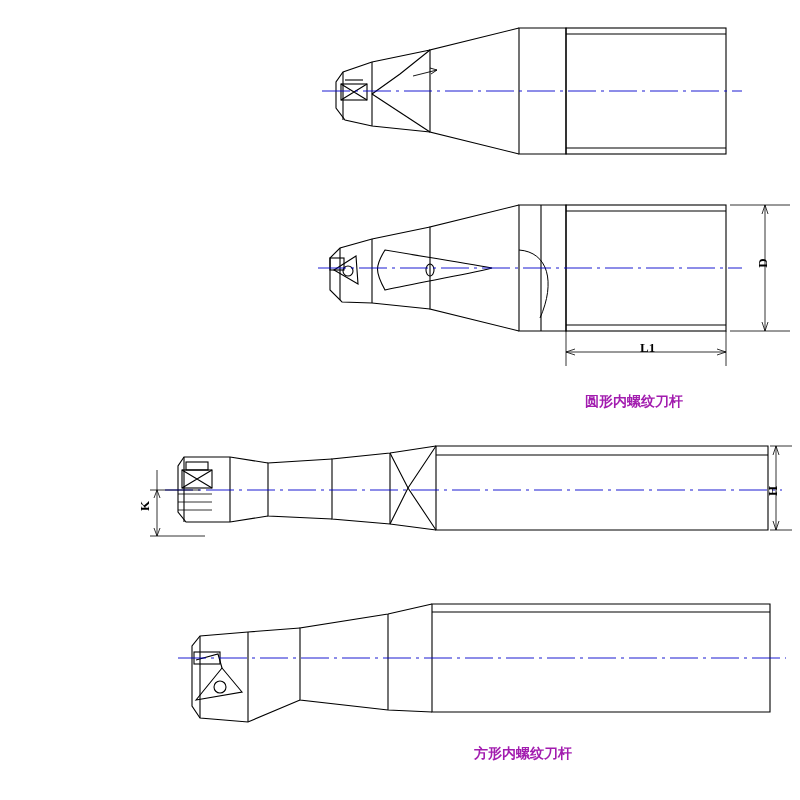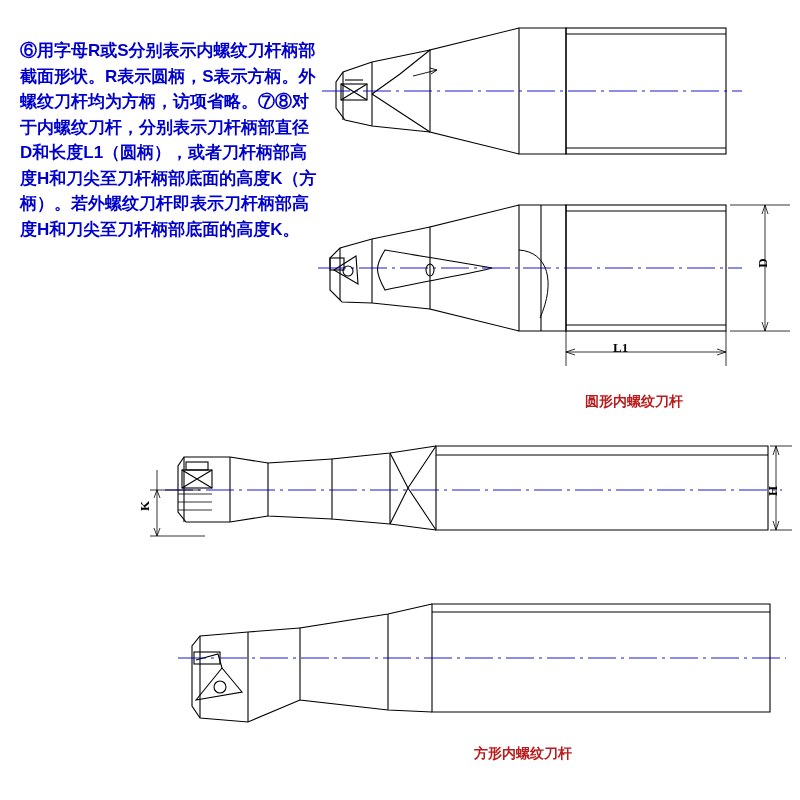--- a/index.html
+++ b/index.html
@@ -19,51 +19,50 @@
     color:#0000cc;
     font-size:17px;
     line-height:25.5px;
     font-weight:bold;
     letter-spacing:0px;
     font-family:"Liberation Sans", sans-serif;
     white-space:pre-wrap;
   }
   .caption{
     position:absolute;
-    color:#b91c1c;
+    color:#a21caf;
     font-size:14px;
     font-weight:bold;
     font-family:"Liberation Sans", sans-serif;
     white-space:nowrap;
   }
   #cap-round{ left:585px; top:393px; }
   #cap-square{ left:474px; top:745px; }
 
   .dimlabel{
     position:absolute;
     color:#000;
     font-size:13px;
     font-weight:bold;
     font-family:"Liberation Serif", serif;
     white-space:nowrap;
   }
   #lbl-D{ left:758px; top:255px; }
-  #lbl-L1{ left:613px; top:340px; }
+  #lbl-L1{ left:640px; top:340px; }
   #lbl-H{ left:768px; top:483px; }
   #lbl-K{ left:140px; top:498px; }
   .rot{ transform:rotate(-90deg); transform-origin:50% 50%; display:inline-block;}
 
   svg{position:absolute;left:0;top:0;}
 </style>
 </head>
 <body>
 
 <div id="stage">
 
-  <div class="text-block">⑥用字母R或S分别表示内螺纹刀杆柄部截面形状。R表示圆柄，S表示方柄。外螺纹刀杆均为方柄，访项省略。⑦⑧对于内螺纹刀杆，分别表示刀杆柄部直径D和长度L1（圆柄），或者刀杆柄部高度H和刀尖至刀杆柄部底面的高度K（方柄）。若外螺纹刀杆即表示刀杆柄部高度H和刀尖至刀杆柄部底面的高度K。</div>
 
   <svg width="800" height="800" viewBox="0 0 800 800">
     <g fill="none" stroke="#000" stroke-width="1.1" stroke-linejoin="miter">
 
       <g>
 
         <rect x="566" y="28" width="160" height="126"></rect>
         <line x1="566" y1="34" x2="726" y2="34"></line>
         <line x1="566" y1="148" x2="726" y2="148"></line>
 

